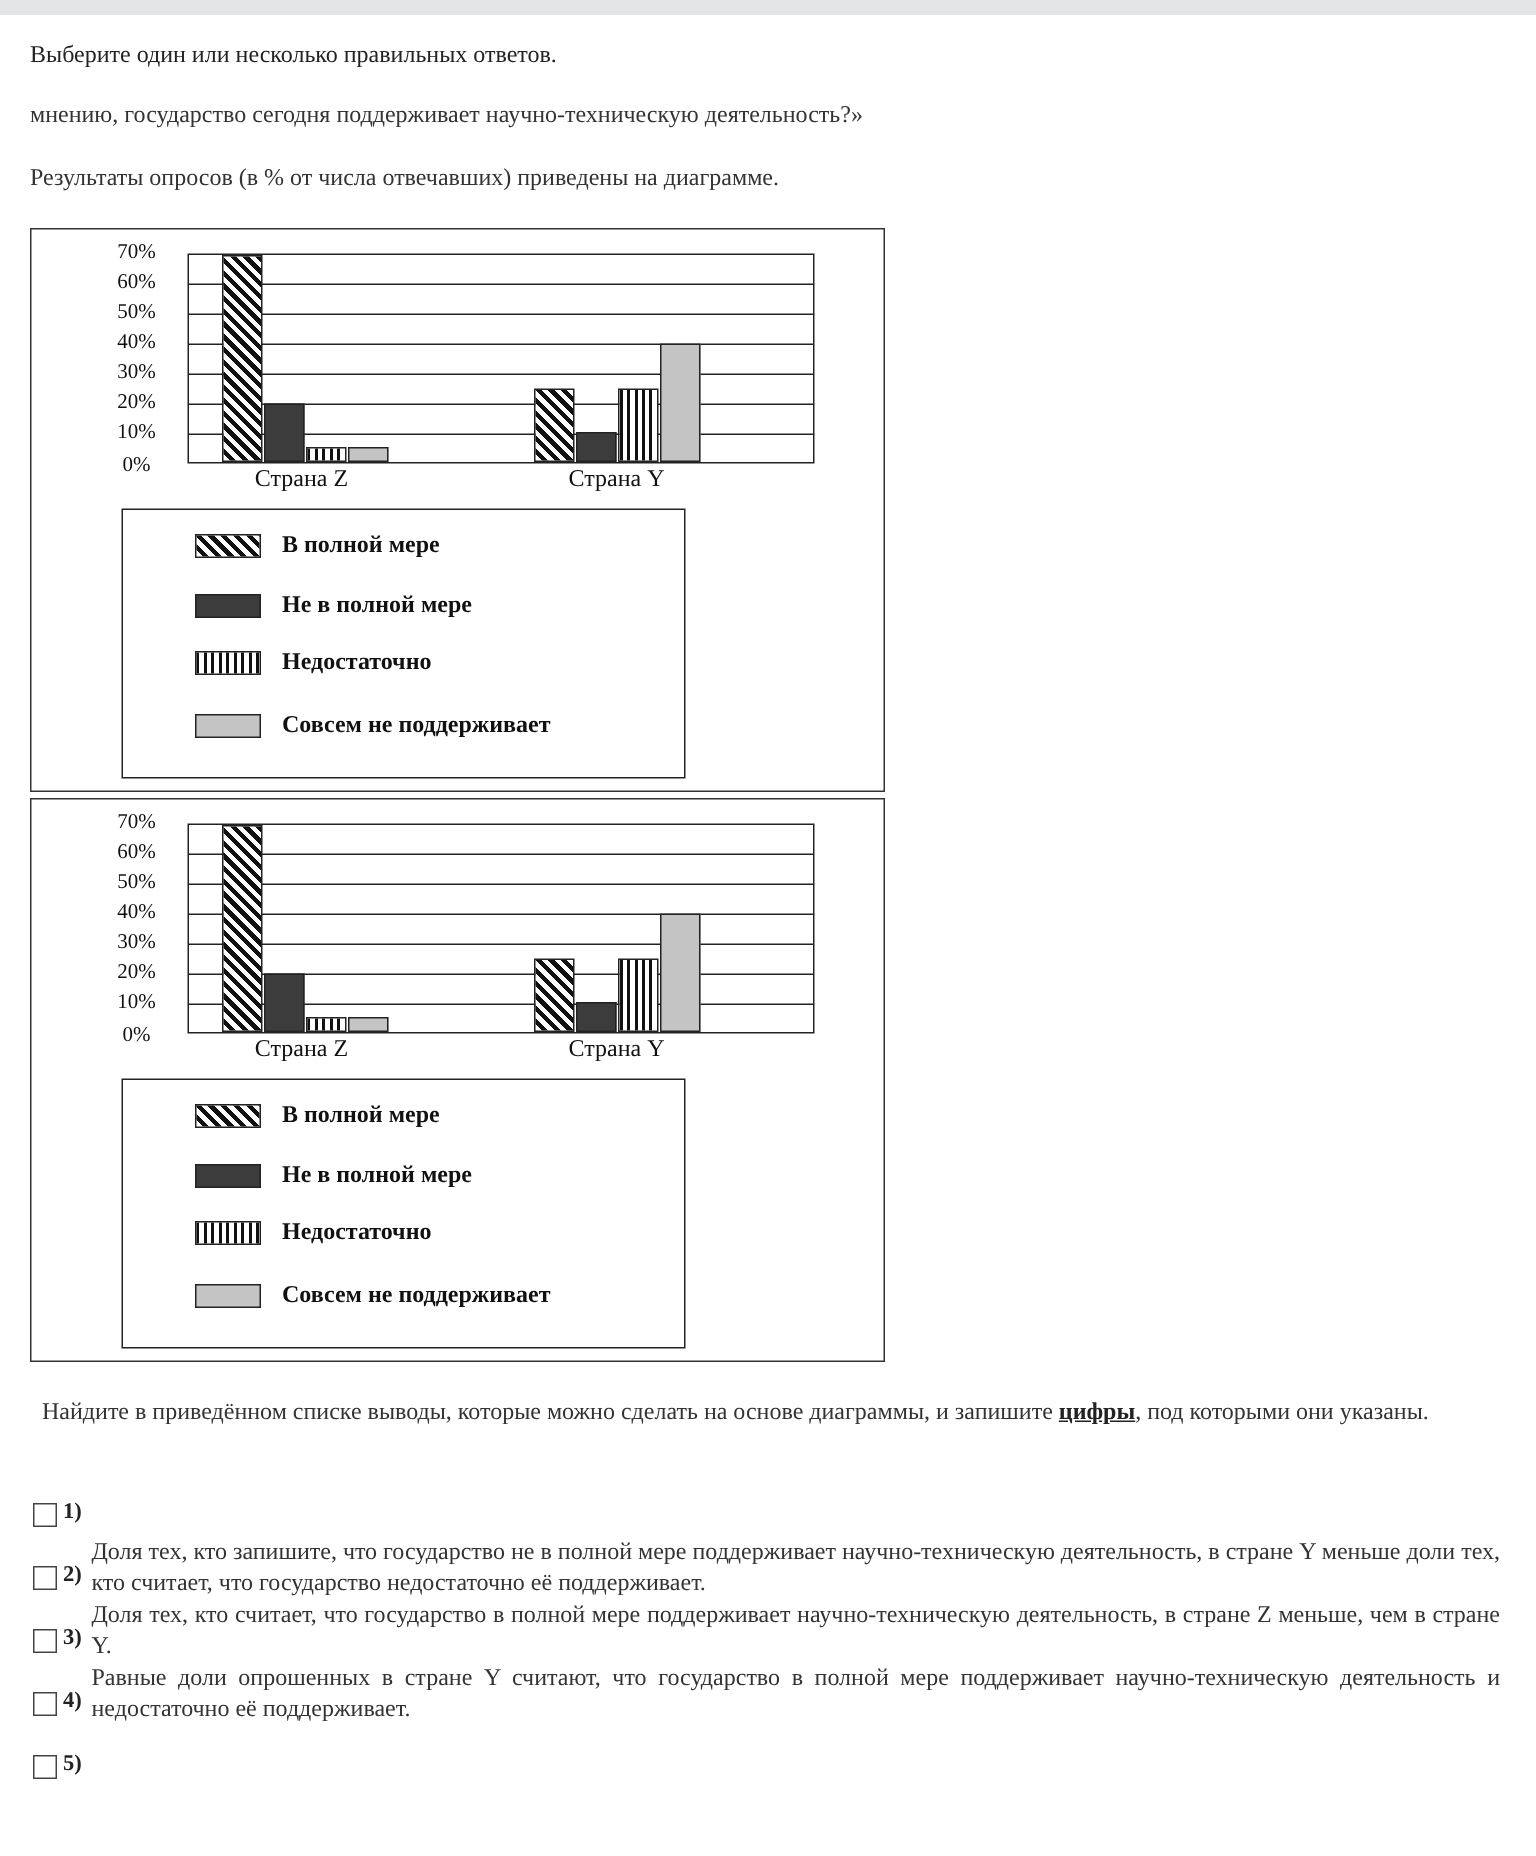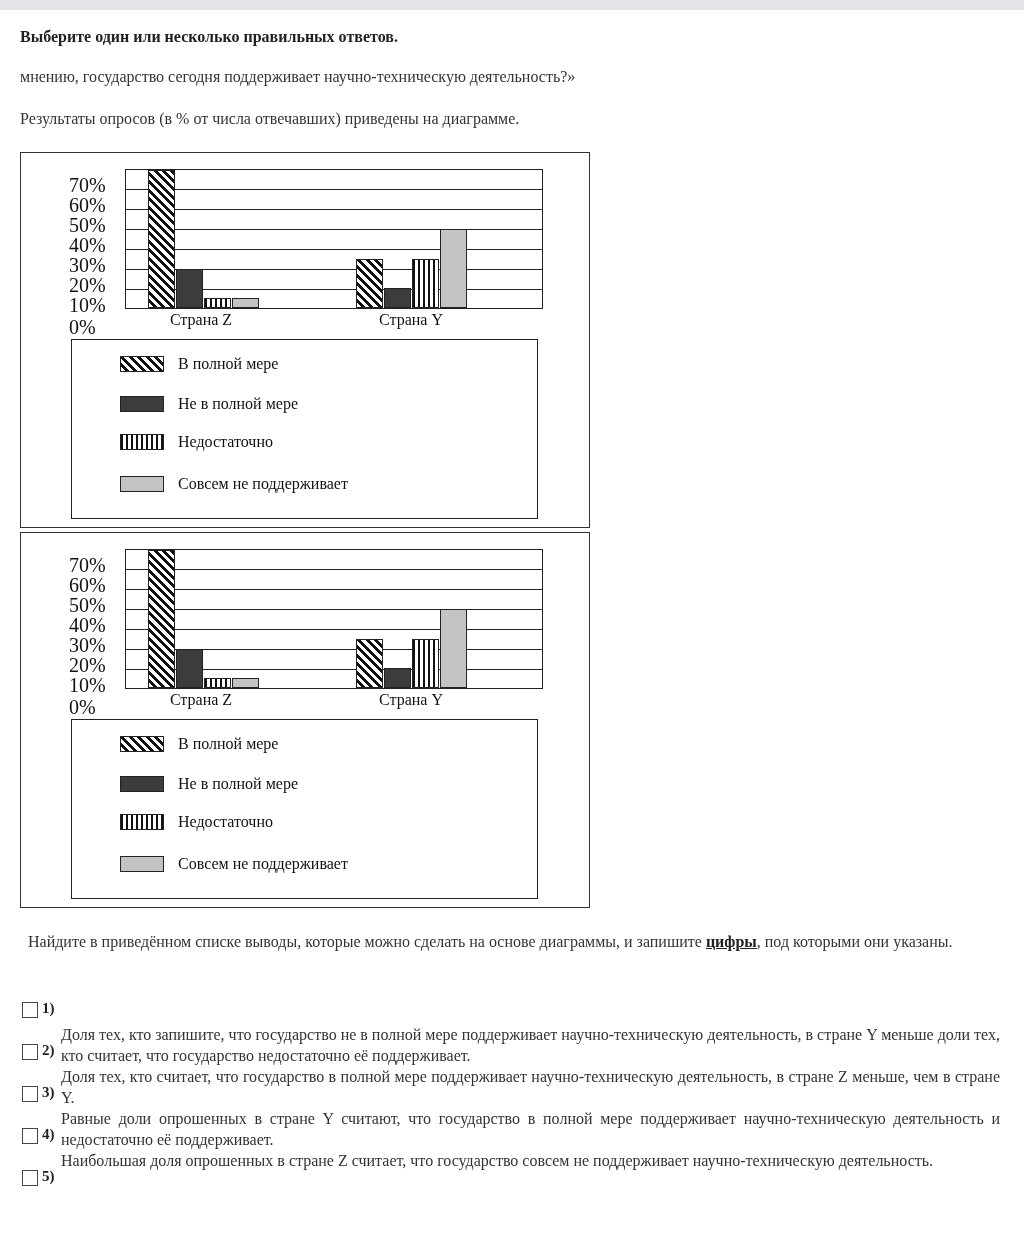--- a/index.html
+++ b/index.html
@@ -1,36 +1,36 @@
 <!DOCTYPE html>
 <html><head>
 <meta charset="utf-8">
 <style>
   html, body { margin:0; padding:0; background:#ffffff; }
   body { width:1024px; height:1237px; position:relative; overflow:hidden;
          font-family:"Liberation Serif","DejaVu Serif",serif; color:#222; }
   .topbar { position:absolute; left:0; top:0; width:1024px; height:10px; background:#e3e5e6; }
-  .instr { position:absolute; left:20px; top:28px; font-weight:bold; font-size:16px; color:#222; }
+  .instr { position:absolute; left:20px; top:28px; font-weight:normal; font-size:16px; color:#222; }
   .para { position:absolute; left:20px; width:984px; font-size:16px; line-height:21px; text-align:justify; color:#333; }
   .p1 { top:66px; }
   .p1 .line { display:block; text-align-last:justify; }
   .p1 .line.last { text-align-last:left; }
   .p2 { top:108px; }
   .chartbox { position:absolute; left:20px; width:568px; height:374px; border:1px solid #333; background:#fff; }
   .cb1 { top:152px; } .cb2 { top:532px; }
-  .ytick { position:absolute; width:44px; text-align:left; font-size:20px; line-height:16px; color:#111;margin-top:16px; }
+  .ytick { position:absolute; width:44px; text-align:center; font-size:14px; line-height:16px; color:#111; }
   .plot { position:absolute; left:104px; top:16px; width:418px; height:140px; border-top:1px solid #222; border-right:1px solid #222; border-bottom:1px solid #222; border-left:1px solid #222; box-sizing:border-box; }
   .gridline { position:absolute; left:0; width:100%; height:0; border-top:1px solid #222; }
   .bar { position:absolute; bottom:0; width:27px; box-sizing:border-box; border:1px solid #222; }
   .pat-diag { background: repeating-linear-gradient(45deg, #fff 0 3px, #111 3px 6px); }
   .pat-dark { background:#3c3c3c; }
   .pat-vert { background: repeating-linear-gradient(90deg, #111 0 2px, #fff 2px 5px); }
   .pat-gray { background:#c4c4c4; }
   .xlabel { position:absolute; font-size:16px; color:#111; width:120px; text-align:center; }
-  .legend { position:absolute; left:50px; top:186px; width:467px; height:180px; border:1.5px solid #222; box-sizing:border-box; }
+  .legend { position:absolute; left:60px; top:186px; width:376px; height:180px; border:1.5px solid #222; box-sizing:border-box;font-weight:bold; }
   .leg-item { position:absolute; left:48px; height:20px; display:flex; align-items:center; }
   .swatch { width:44px; height:16px; border:1px solid #222; box-sizing:border-box; margin-right:14px; }
   .leg-label { font-size:16px; color:#111; }
   .task { position:absolute; left:28px; top:931px; width:984px; font-size:16px; line-height:21px; color:#333; }
   .task u { font-weight:bold; color:#222; }
   .opt { position:absolute; left:20px; width:984px; height:42px; }
   .opt .cb { position:absolute; left:2px; top:12px; width:16px; height:16px; border:1px solid #444; box-sizing:border-box; background:#fff; }
   .opt .num { position:absolute; left:22px; top:10px; font-weight:bold; font-size:15px; color:#222; }
   .opt .txt { position:absolute; left:41px; top:-8px; width:939px; font-size:16px; line-height:21px; color:#333; text-align:justify; text-align-last:left; }
 </style>
@@ -156,14 +156,13 @@
   <span class="txt">Доля тех, кто считает, что государство в полной мере поддерживает научно-техническую деятельность, в стране  Z меньше, чем в стране Y.</span>
 </div>
 <div class="opt" style="top:1116px">
   <span class="cb"></span>
   <span class="num">4)</span>
   <span class="txt">Равные доли опрошенных в стране Y считают, что государство в полной мере поддерживает научно-техническую деятельность и недостаточно её поддерживает.</span>
 </div>
 <div class="opt" style="top:1158px">
   <span class="cb"></span>
   <span class="num">5)</span>
-  <span class="txt">Наибольшая доля опрошенных в стране Z считает, что государство совсем не поддерживает научно-техническую деятельность.</span>
 </div>
 
 </body></html>

